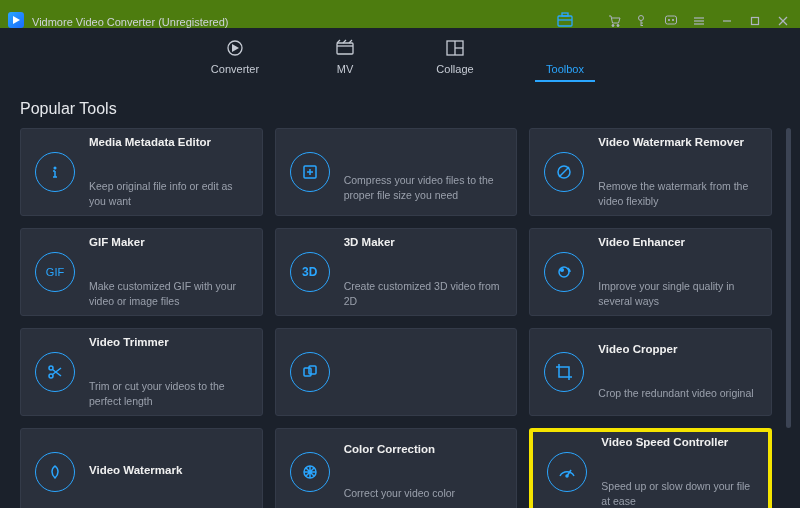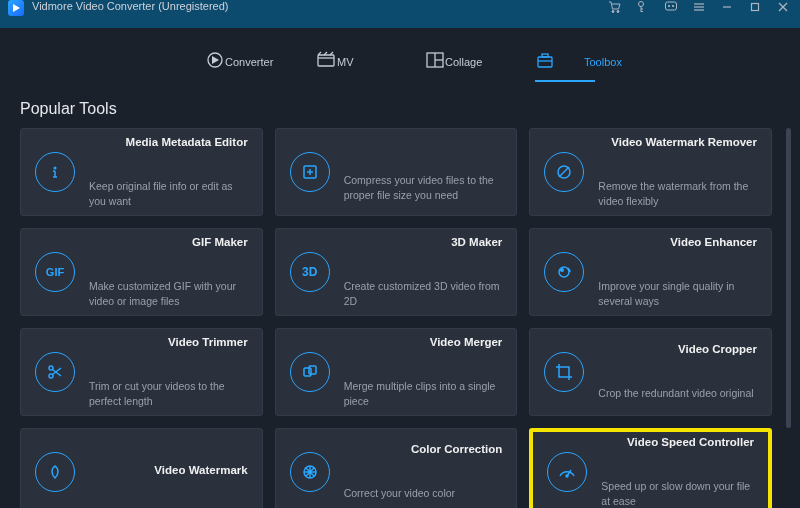--- a/index.html
+++ b/index.html
@@ -7,23 +7,23 @@
     width: 800px; height: 508px;
     background: #1b212b;
     font-family: "Segoe UI", Arial, sans-serif;
     color: #e0e0e0;
     overflow: hidden;
     position: relative;
   }
   
   .titlebar {
     height: 28px;
-    display: flex; align-items: flex-start;
+    display: flex; align-items: flex-end;
     padding: 0 10px 0 8px;
-    background: #0c4a6e;
+    background: #4d7c0f;
     font-size: 11px;
     color: #cfd3da;
   }
   .titlebar .logo {
     width: 16px; height: 16px;
     background: linear-gradient(135deg,#2aa6ff,#1a6cff);
     border-radius: 3px;
     margin-right: 8px;
     display:flex;align-items:center;justify-content:center;
   }
@@ -35,21 +35,21 @@
   .titlebar .tbicons svg { display:block; }
 
   
   .maintabs {
     height: 54px;
     display: flex; justify-content: center; align-items: flex-end;
     gap: 50px;
     border-bottom: 1px solid rgba(255,255,255,0);
   }
   .tab {
-    display:flex; flex-direction:row; align-items:center;
+    display:flex; flex-direction:column; align-items:center;
     color:#c6cbd4; font-size:11px;
     padding-bottom:6px;
     cursor:pointer;
     position:relative;
     width:60px;
   }
   .tab .ticon { height:22px; display:flex; align-items:center; justify-content:center; margin-bottom:4px; }
   .tab.active { color:#2aa6ff;gap:29px; }
   .tab.active::after {
     content:""; position:absolute; bottom:-1px; left:0; right:0;
@@ -87,21 +87,21 @@
   .card .cicon {
     width:40px; height:40px; flex:0 0 40px;
     border:1.5px solid #2aa6ff;
     border-radius:50%;
     display:flex; align-items:center; justify-content:center;
     margin-right:14px;
     color:#2aa6ff;
   }
   .card .cicon svg { display:block; }
   .card .ctext { flex:1; min-width:0; }
-  .card .ctitle { font-size:11.5px; color:#f0f0f0; font-weight:600; margin-bottom:4px;text-align:right; }
+  .card .ctitle { font-size:11.5px; color:#f0f0f0; font-weight:600; margin-bottom:4px; }
   .card .cdesc  { font-size:10.5px; color:#9aa0ac; line-height:1.35;margin-top:31px; }
   .card.highlight { border:4px solid #f5e400; }
 
   
   .scrollbar {
     position:absolute; right:9px; top:0; width:5px; height:380px;
     background:transparent;
   }
   .scrollbar .thumb {
     position:absolute; left:0; top:0; width:5px; height:300px;
@@ -249,21 +249,21 @@
             <line x1="5" y1="15" x2="15" y2="5"></line>
           </svg>
       </div>
       <div class="ctext">
         <div class="ctitle">Video Watermark Remover</div>
         <div class="cdesc">Remove the watermark from the video flexibly</div>
       </div>
     </div>
 
     <div class="card">
-      <div class="cicon" style="font-size:11px;font-weight:700;">GIF</div>
+      <div class="cicon" style="font-size:11px;font-weight:400;">GIF</div>
       <div class="ctext">
         <div class="ctitle">GIF Maker</div>
         <div class="cdesc">Make customized GIF with your video or image files</div>
       </div>
     </div>
 
     <div class="card">
       <div class="cicon" style="font-size:12px;font-weight:600;">3D</div>
       <div class="ctext">
         <div class="ctitle">3D Maker</div>
@@ -300,24 +300,20 @@
       </div>
     </div>
 
     <div class="card">
       <div class="cicon">
         <svg width="20" height="20" viewBox="0 0 20 20" fill="none" stroke="#2aa6ff" stroke-width="1.5">
             <rect x="4" y="6" width="7" height="8" rx="1"></rect>
             <rect x="9" y="4" width="7" height="8" rx="1"></rect>
           </svg>
       </div>
-      <div class="ctext">
-        <div class="ctitle">Video Merger</div>
-        <div class="cdesc">Merge multiple clips into a single piece</div>
-      </div>
     </div>
 
     <div class="card">
       <div class="cicon">
         <svg width="20" height="20" viewBox="0 0 20 20" fill="none" stroke="#2aa6ff" stroke-width="1.5">
             <path d="M5 2 L5 15 L18 15"></path>
             <path d="M2 5 L15 5 L15 18"></path>
           </svg>
       </div>
       <div class="ctext">

